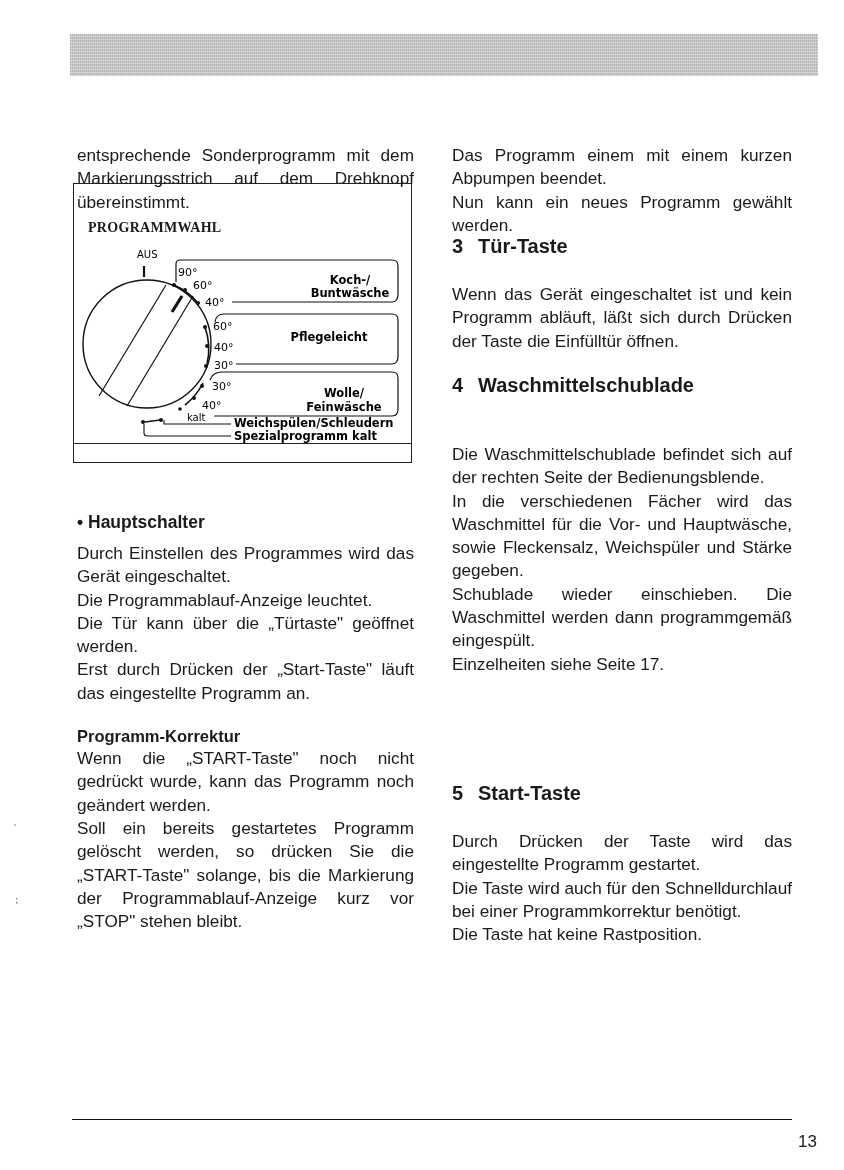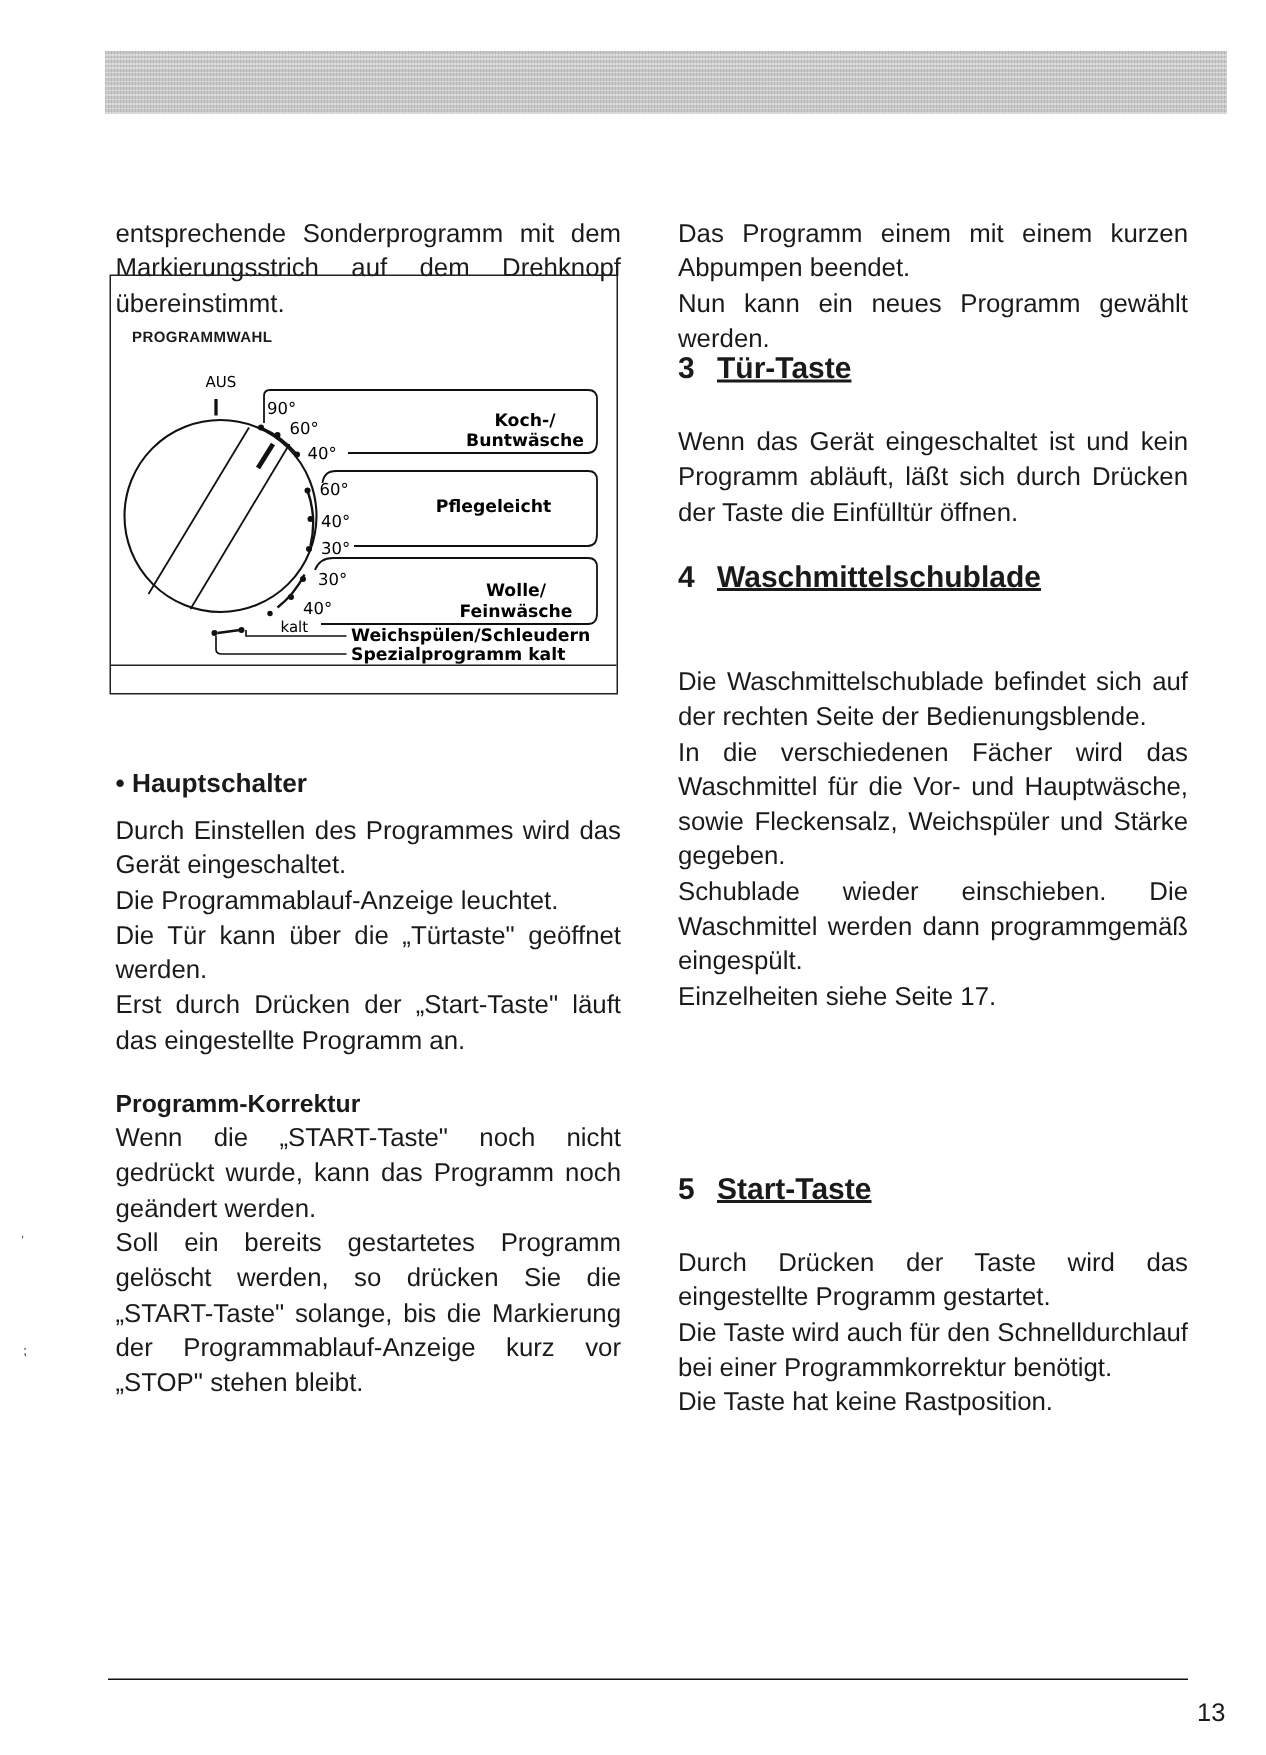--- a/index.html
+++ b/index.html
@@ -24,32 +24,32 @@
   }
   p.body.nojust { text-align: left; }
   .box {
     position: absolute; left: 73px; top: 183px; width: 339px; height: 280px;
     border: 1.5px solid #222; box-sizing: border-box;
   }
   .box-footer-line {
     position: absolute; left: 0; right: 0; bottom: 18px; border-top: 1.5px solid #222;
   }
   .box-title {
-    position: absolute; left: 14px; top: 36px; font-size: 10px; font-weight: bold;
+    position: absolute; left: 14px; top: 36px; font-size: 14px; font-weight: bold;
     letter-spacing: 0.3px;
+    font-family: Liberation Serif, serif;
   }
   .dial-svg { position: absolute; left: 0; top: 0; }
   .svg-text { font-family: "DejaVu Sans", sans-serif; }
   h3.sub {
     margin: 0; font-size: 17.5px; font-weight: bold; line-height: 22px;
   }
   h2.sec {
     margin: 0; font-size: 20px; font-weight: bold; line-height: 26px;
     position: absolute;
-    text-decoration: underline;
   }
   h2.sec .num { display: inline-block; width: 26px; }
   p.bold { font-weight: bold; }
   .abs { position: absolute; }
   .footer-line {
     position: absolute; left: 72px; top: 1119px; width: 720px; border-top: 1.6px solid #111;
   }
   .page-num {
     position: absolute; left: 770px; top: 1132px; font-size: 17px; margin-left: 28px;
   }

